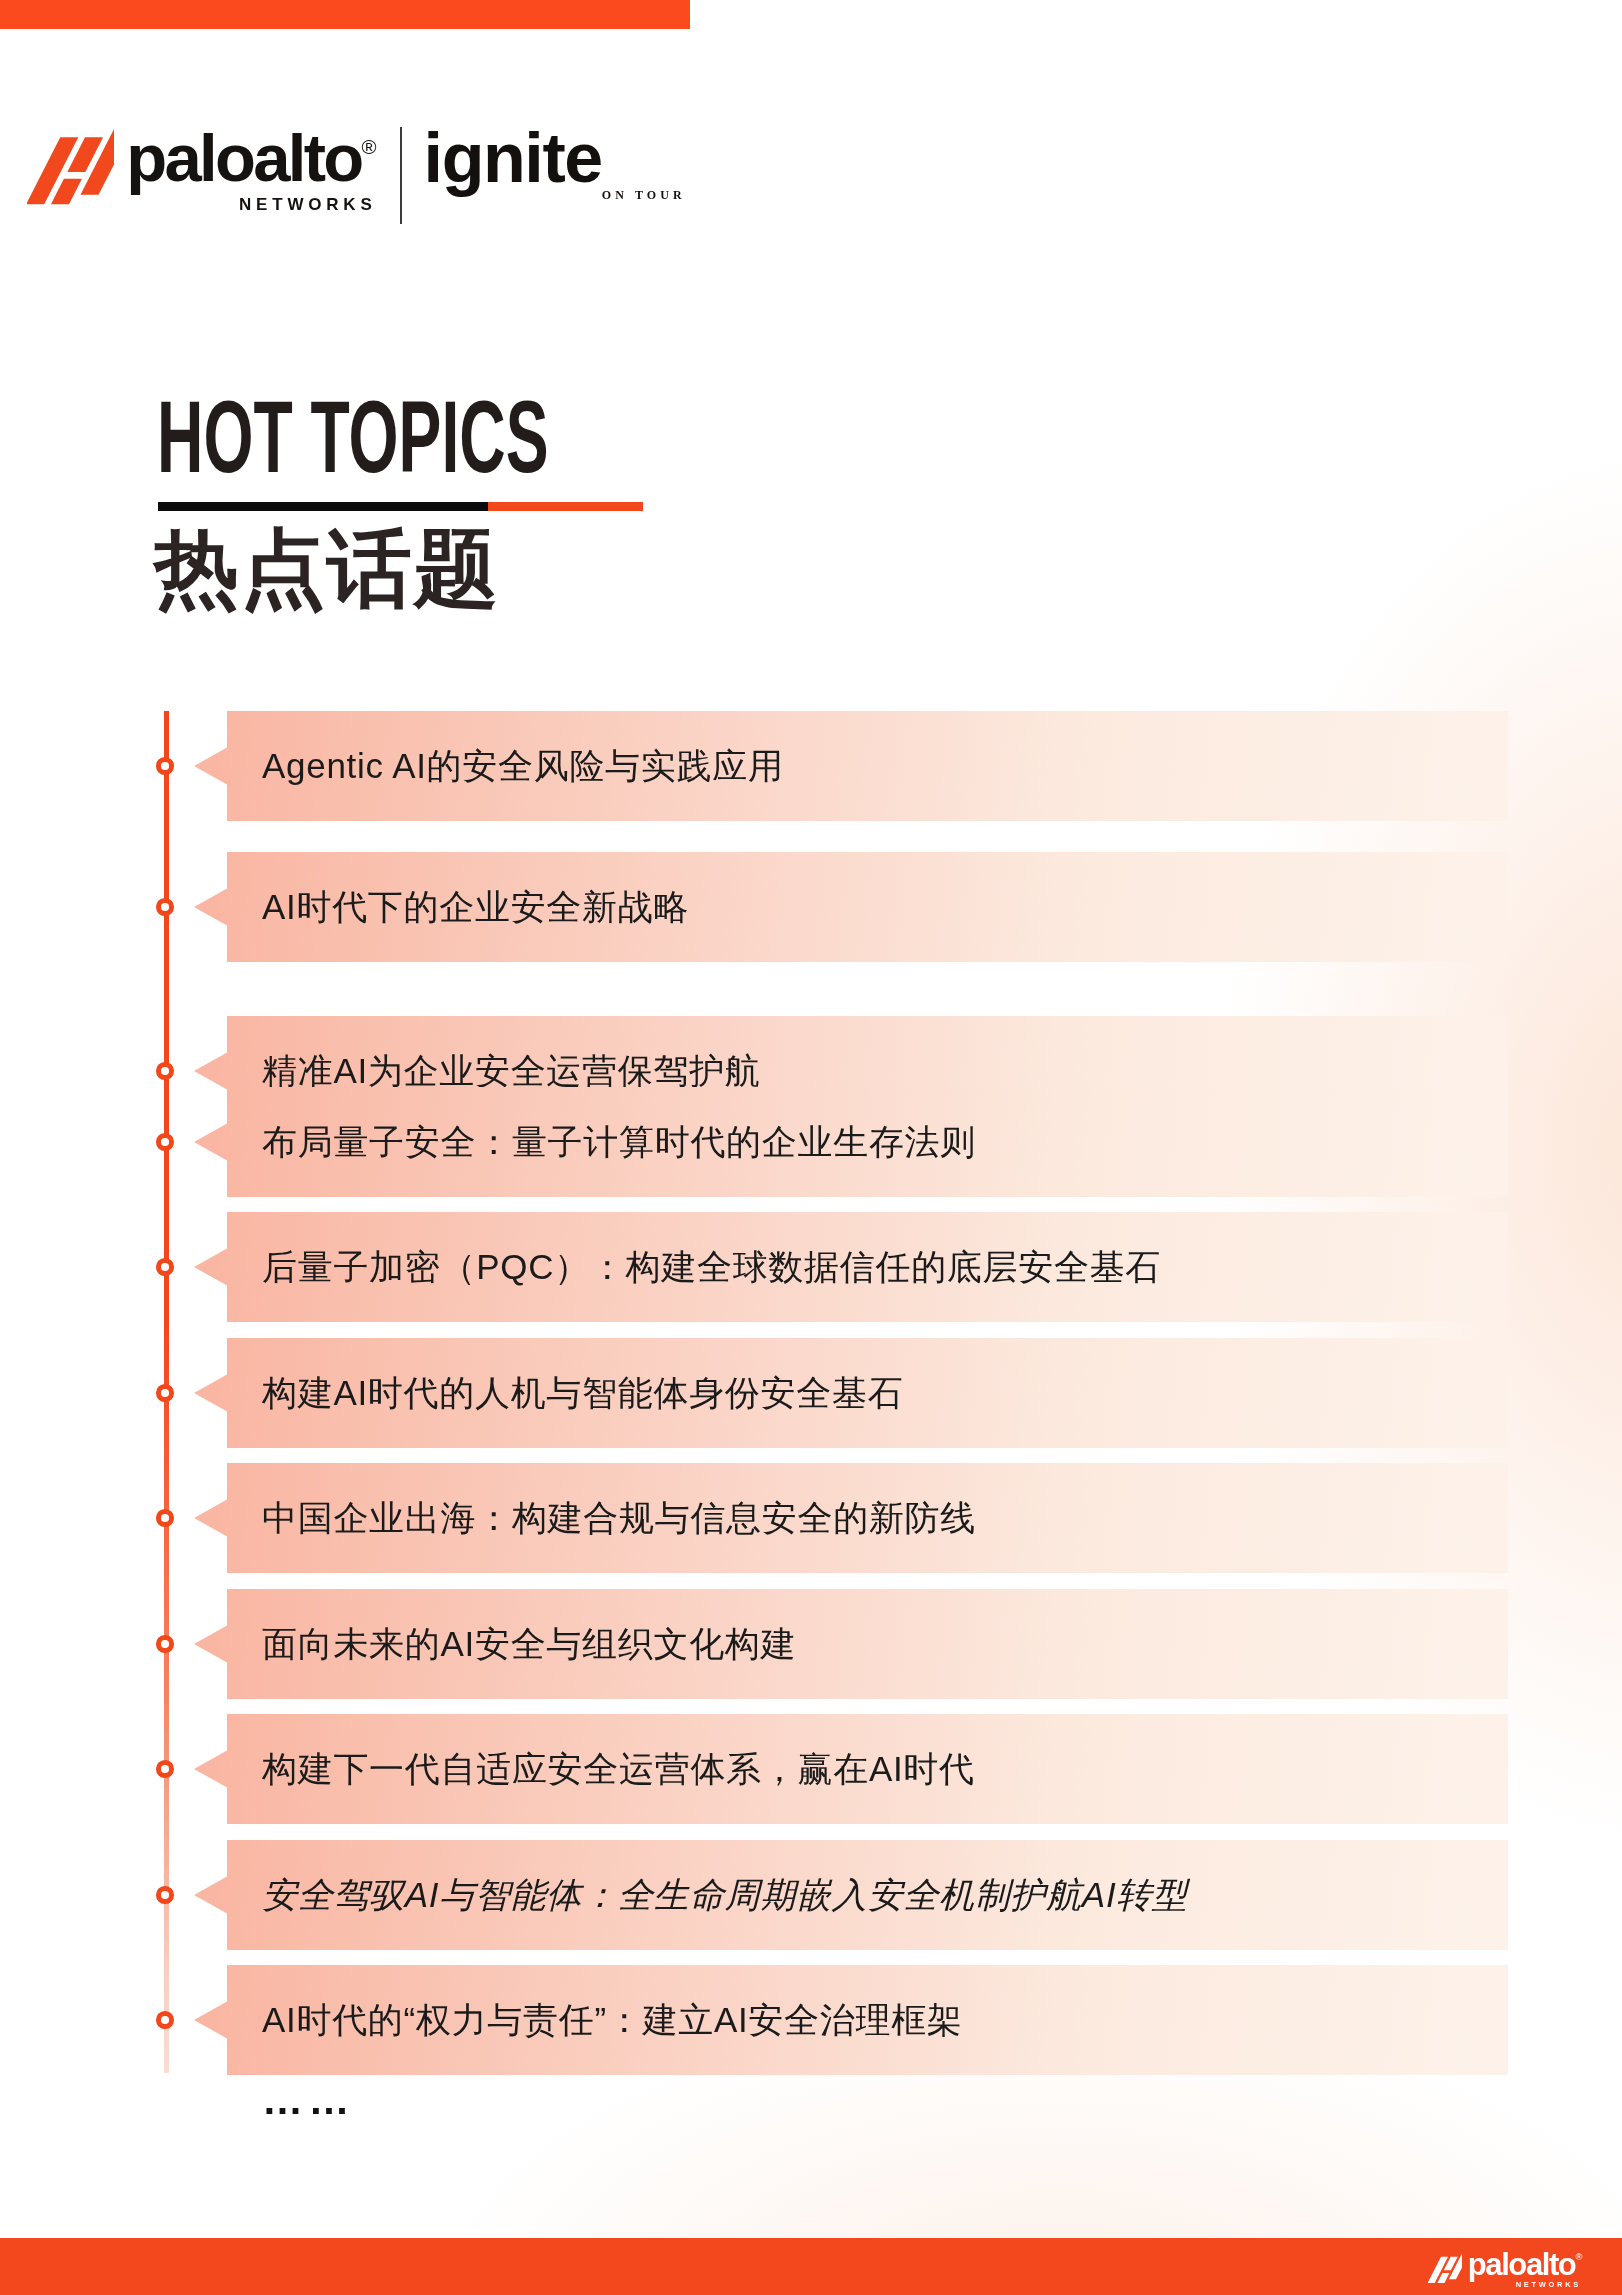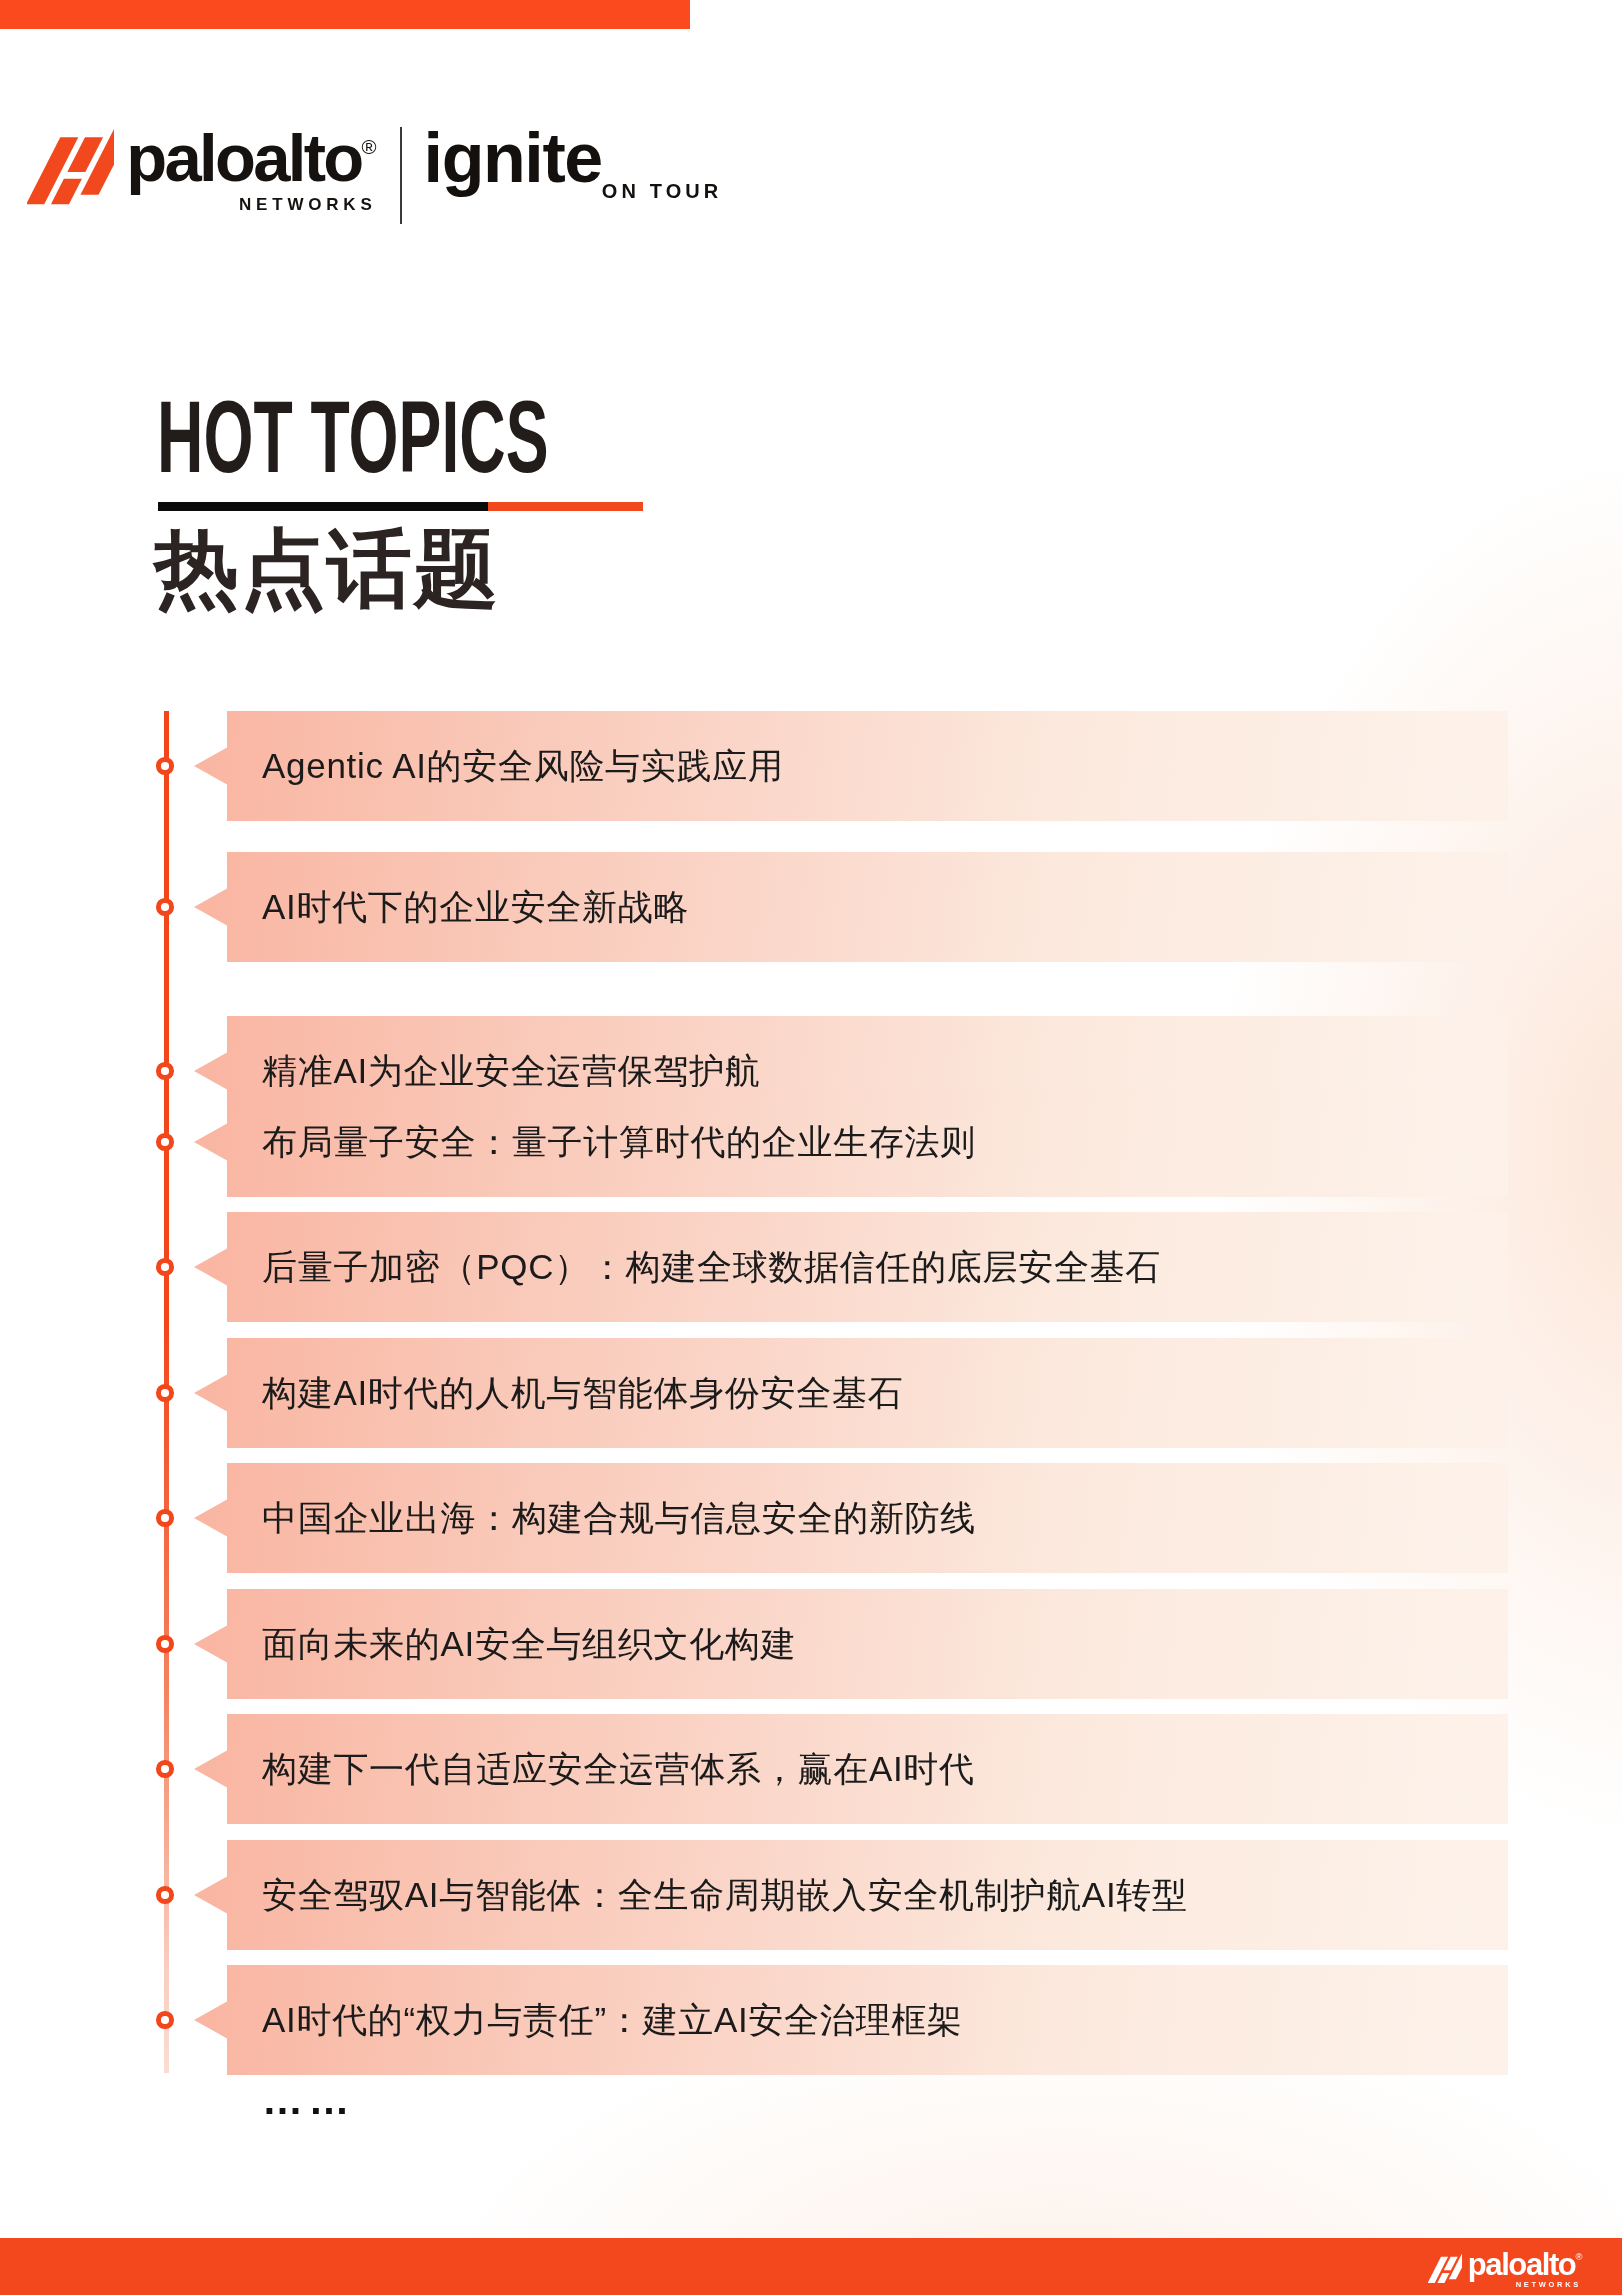--- a/index.html
+++ b/index.html
@@ -16,21 +16,21 @@
   
   .hdr{position:absolute;left:27px;top:115px;height:136px;display:flex;align-items:flex-start;}
   .pa-mark{width:87px;height:102px;}
   .pa-word-block{margin-left:12.3px;display:flex;flex-direction:column;align-items:flex-end;}
   .pa-word{font-size:67px;font-weight:700;letter-spacing:-2.7px;color:#161210;line-height:1.28;white-space:nowrap;}
   .pa-reg{font-size:20.4px;font-weight:400;vertical-align:27px;letter-spacing:0;}
   .pa-networks{font-size:17px;font-weight:700;letter-spacing:4.8px;color:#161210;margin-top:-5.5px;}
   .hdr-divider{width:2px;height:97px;background:#3a3a3a;margin:12.3px 22px 0 23px;}
   .ignite-block{display:flex;flex-direction:row;align-items:flex-end;}
   .ignite-word{font-size:70px;font-weight:700;letter-spacing:-1.4px;color:#14100e;line-height:1.25;}
-  .ignite-tour{font-size:20px;font-weight:700;letter-spacing:4.1px;color:#14100e;margin-top:-4.1px;}
+  .ignite-tour{font-size:12px;font-weight:700;letter-spacing:4.1px;color:#14100e;margin-top:-4.1px;font-family:Liberation Serif, serif;}
   
   .title-en{position:absolute;left:157px;top:386px;font-size:102px;font-weight:700;
             color:#221D1A;line-height:1;white-space:nowrap;transform:scaleX(0.63);transform-origin:0 0;}
   .title-rule{position:absolute;left:158px;top:502px;height:8.9px;display:flex;}
   .rule-black{width:330px;height:8.9px;background:#0b0b0b;}
   .rule-orange{width:155px;height:8.9px;background:#F2481D;}
   .title-zh{position:absolute;left:154px;top:526px;font-size:85px;font-weight:700;
             letter-spacing:1.4px;color:#2B2422;line-height:1;}
   
   .tl-line{position:absolute;left:164px;top:711px;width:4.8px;height:1362px;
@@ -138,21 +138,21 @@
       <div class="banner">
         <span class="banner-text">面向未来的AI安全与组织文化构建</span>
       </div>
     </div>
       <div class="topic-row" style="top: 1714px;">
       <div class="tl-dot"></div>
       <div class="banner">
         <span class="banner-text">构建下一代自适应安全运营体系，赢在AI时代</span>
       </div>
     </div>
-      <div class="topic-row" style="top: 1840px;">
+      <div class="topic-row" style="top: 1840px; font-style: italic;">
       <div class="tl-dot"></div>
       <div class="banner">
         <span class="banner-text">安全驾驭AI与智能体：全生命周期嵌入安全机制护航AI转型</span>
       </div>
     </div>
       <div class="topic-row" style="top: 1965px;">
       <div class="tl-dot"></div>
       <div class="banner">
         <span class="banner-text">AI时代的“权力与责任”：建立AI安全治理框架</span>
       </div>

